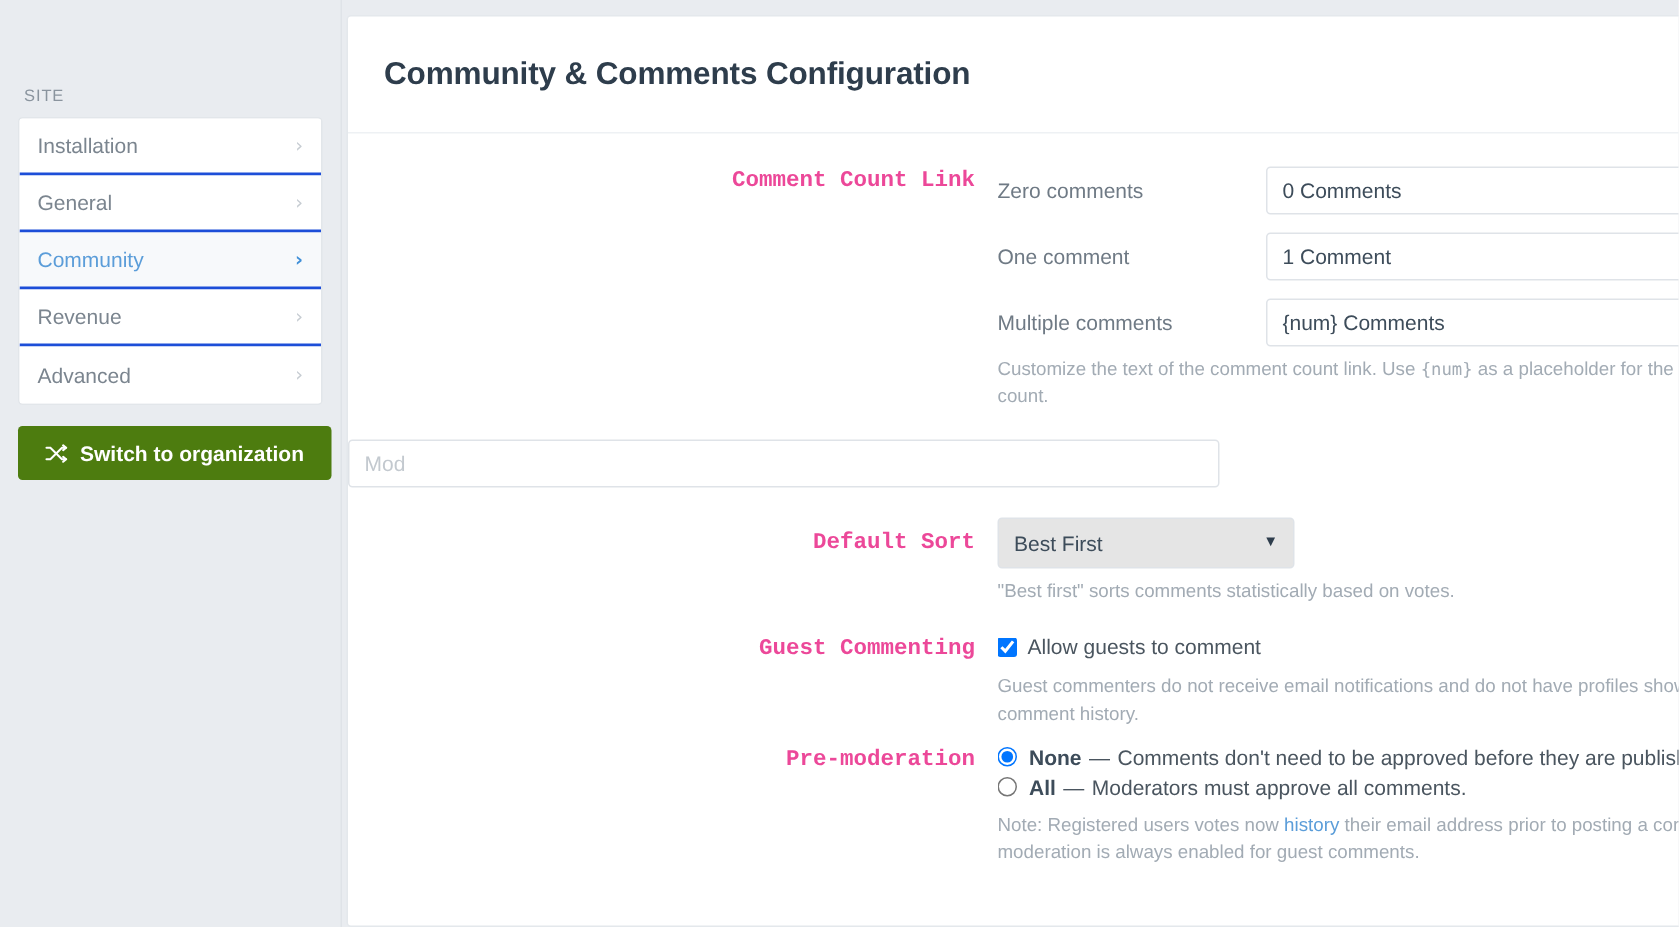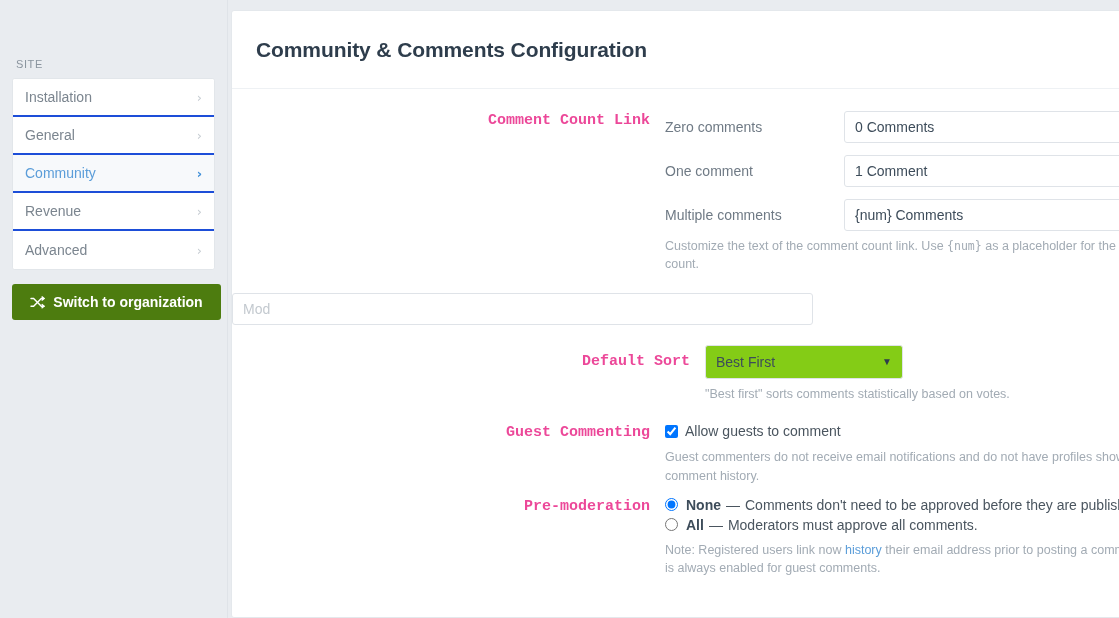--- a/index.html
+++ b/index.html
@@ -181,21 +181,21 @@
     font-size: 11.5px;
     color: #a2abb4;
   }
   .help a { color: #5b9dd9; text-decoration: none; }
 
   .sel {
     height: 34px;
     width: 198px;
     border: 1px solid #dfe3e8;
     border-radius: 3px;
-    background: #84cc16;
+    background: #e5e5e5;
     padding: 0 10px;
     font-size: 14px;
     font-family: "Liberation Sans", sans-serif;
     color: #3d4c5a;
     display: flex;
     align-items: center;
     cursor: pointer;
     position: relative;
   }
   .sel-caret {
@@ -312,21 +312,21 @@
 
         <div class="row">
           <div class="row-field">
             <input class="txt-input input-wide" type="text" placeholder="Mod" style="">
           </div>
         </div>
 
         <div class="spacer-20"></div>
 
         <div class="row">
-          <div class="row-label" style="padding-top:7px;margin-left:40px;">Default Sort</div>
+          <div class="row-label" style="padding-top:7px;">Default Sort</div>
           <div class="row-field">
             <div class="sel">
               <span>Best First</span>
               <span class="sel-caret">▼</span>
             </div>
             <div class="help" style="margin-top:6px;">"Best first" sorts comments statistically based on votes.</div>
           </div>
         </div>
 
         <div class="spacer-20"></div>
@@ -356,21 +356,21 @@
             </label>
 
             <label class="radioline">
               <input type="radio" name="premod" style="">
               <b>All</b>
               <span class="rtext" style="margin-left:-3px;">—</span>
               <span class="rtext" style="margin-left:-3px;">Moderators must approve all comments.</span>
             </label>
 
             <div class="help" style="margin-top:8px; max-width:575px;">
-              <span>Note: Registered users link now</span>
+              <span>Note: Registered users votes now</span>
               <a href="#">history</a>
               <span>their email address prior to posting a comment. Pre-moderation is always enabled for guest comments.</span>
             </div>
           </div>
         </div>
 
       </div>
     </div>
   </div>
 </div>

